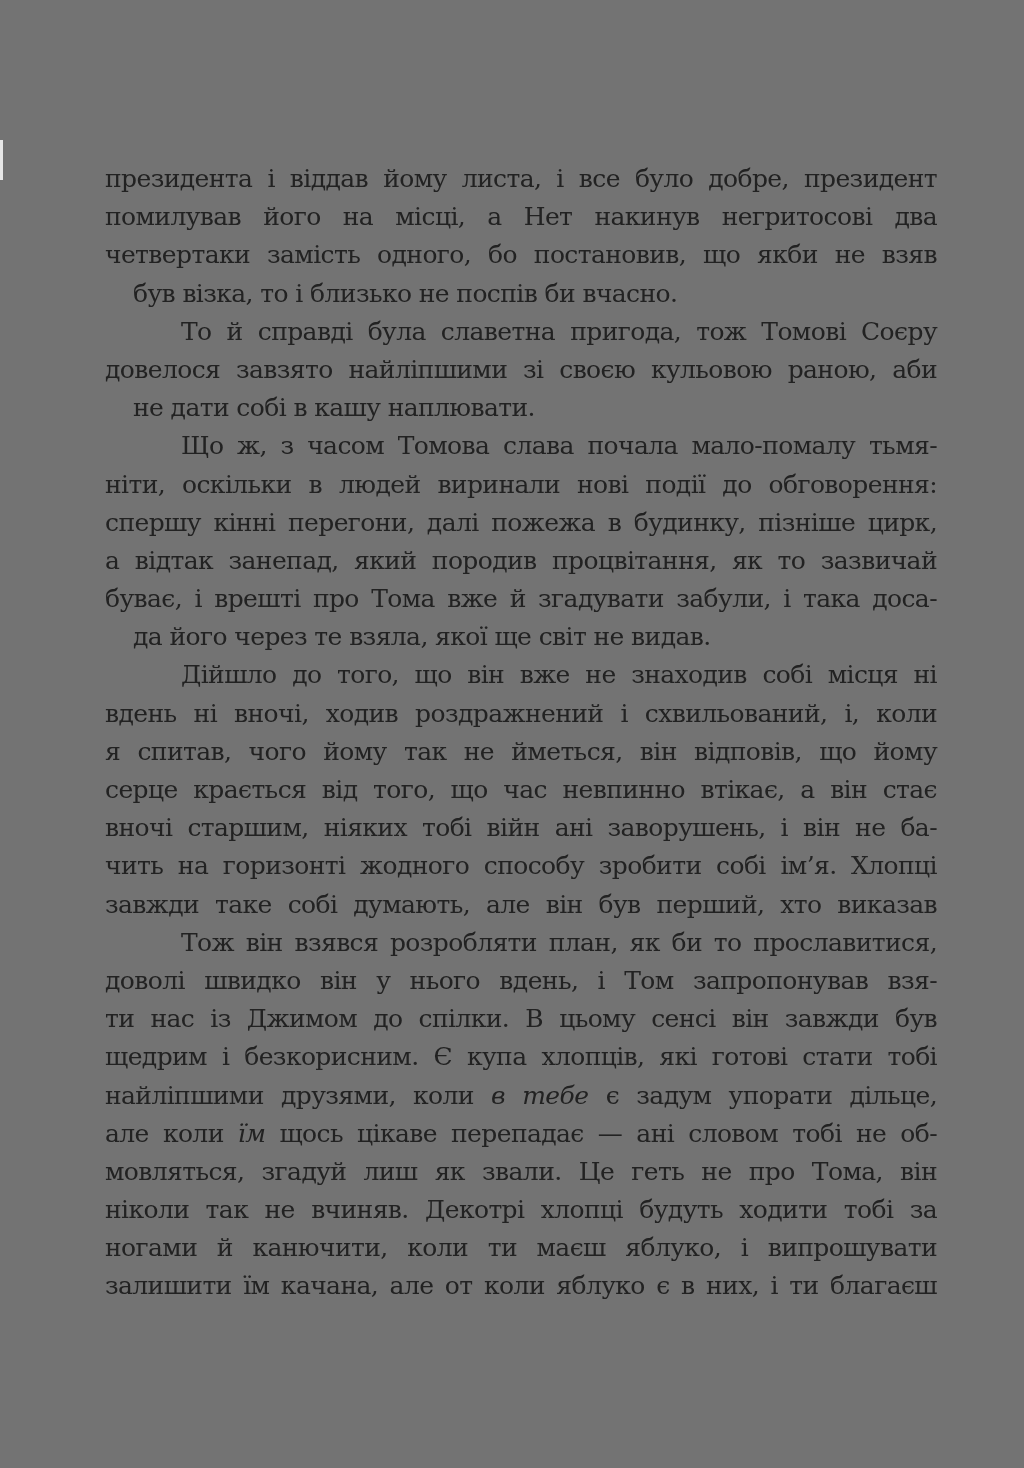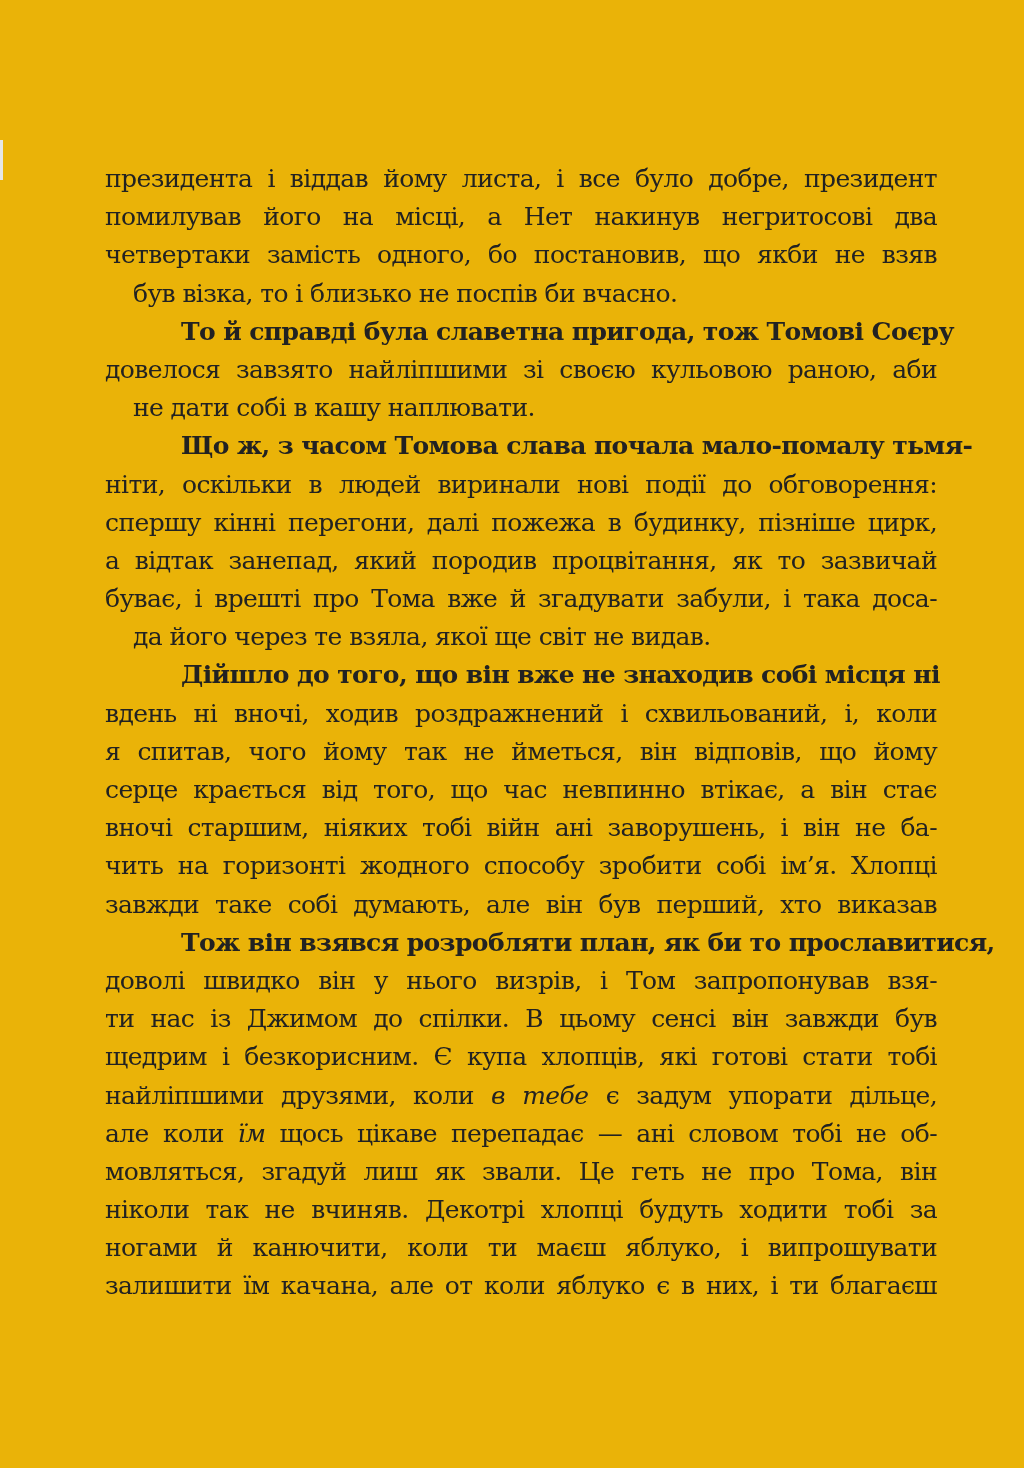--- a/index.html
+++ b/index.html
@@ -12,21 +12,21 @@
       height: 1468px;
       position: relative;
       overflow: hidden;
     }
     .page {
       position: absolute;
       left: 0;
       top: 0;
       width: 1024px;
       height: 1468px;
-      background: #eab308;
+      background: #737373;
     }
     .page-edge {
       position: absolute;
       left: 0;
       top: 140px;
       width: 3px;
       height: 40px;
       background: #e6e6e6;
     }
     .text-block {
@@ -50,21 +50,20 @@
       white-space: nowrap;
       text-align: justify;
       text-align-last: justify;
     }
     .line.last {
       text-align-last: left;
       margin-left: 28px;
     }
     .line.indent {
       padding-left: 76px;
-      font-weight: bold;
     }
     .ital {
       font-style: italic;
     }
   </style>
 </head>
 <body>
 
 <div class="page">
   <div class="page-edge"></div>
@@ -98,21 +97,21 @@
       <span class="line">вдень ні вночі, ходив роздражнений і схвильований, і, коли</span>
       <span class="line">я спитав, чого йому так не йметься, він відповів, що йому</span>
       <span class="line">серце крається від того, що час невпинно втікає, а він стає</span>
       <span class="line">вночі старшим, ніяких тобі війн ані заворушень, і він не ба-</span>
       <span class="line">чить на горизонті жодного способу зробити собі ім’я. Хлопці</span>
       <span class="line">завжди таке собі думають, але він був перший, хто виказав</span>
     </div>
 
     <div class="paragraph">
       <span class="line indent">Тож він взявся розробляти план, як би то прославитися,</span>
-      <span class="line">доволі швидко він у нього визрів, і Том запропонував взя-</span>
+      <span class="line">доволі швидко він у нього вдень, і Том запропонував взя-</span>
       <span class="line">ти нас із Джимом до спілки. В цьому сенсі він завжди був</span>
       <span class="line">щедрим і безкорисним. Є купа хлопців, які готові стати тобі</span>
       <span class="line"><span>найліпшими друзями, коли </span><span class="ital">в тебе</span><span> є задум упорати дільце,</span></span>
       <span class="line"><span>але коли </span><span class="ital">їм</span><span> щось цікаве перепадає — ані словом тобі не об-</span></span>
       <span class="line">мовляться, згадуй лиш як звали. Це геть не про Тома, він</span>
       <span class="line">ніколи так не вчиняв. Декотрі хлопці будуть ходити тобі за</span>
       <span class="line">ногами й канючити, коли ти маєш яблуко, і випрошувати</span>
       <span class="line">залишити їм качана, але от коли яблуко є в них, і ти благаєш</span>
     </div>
 

